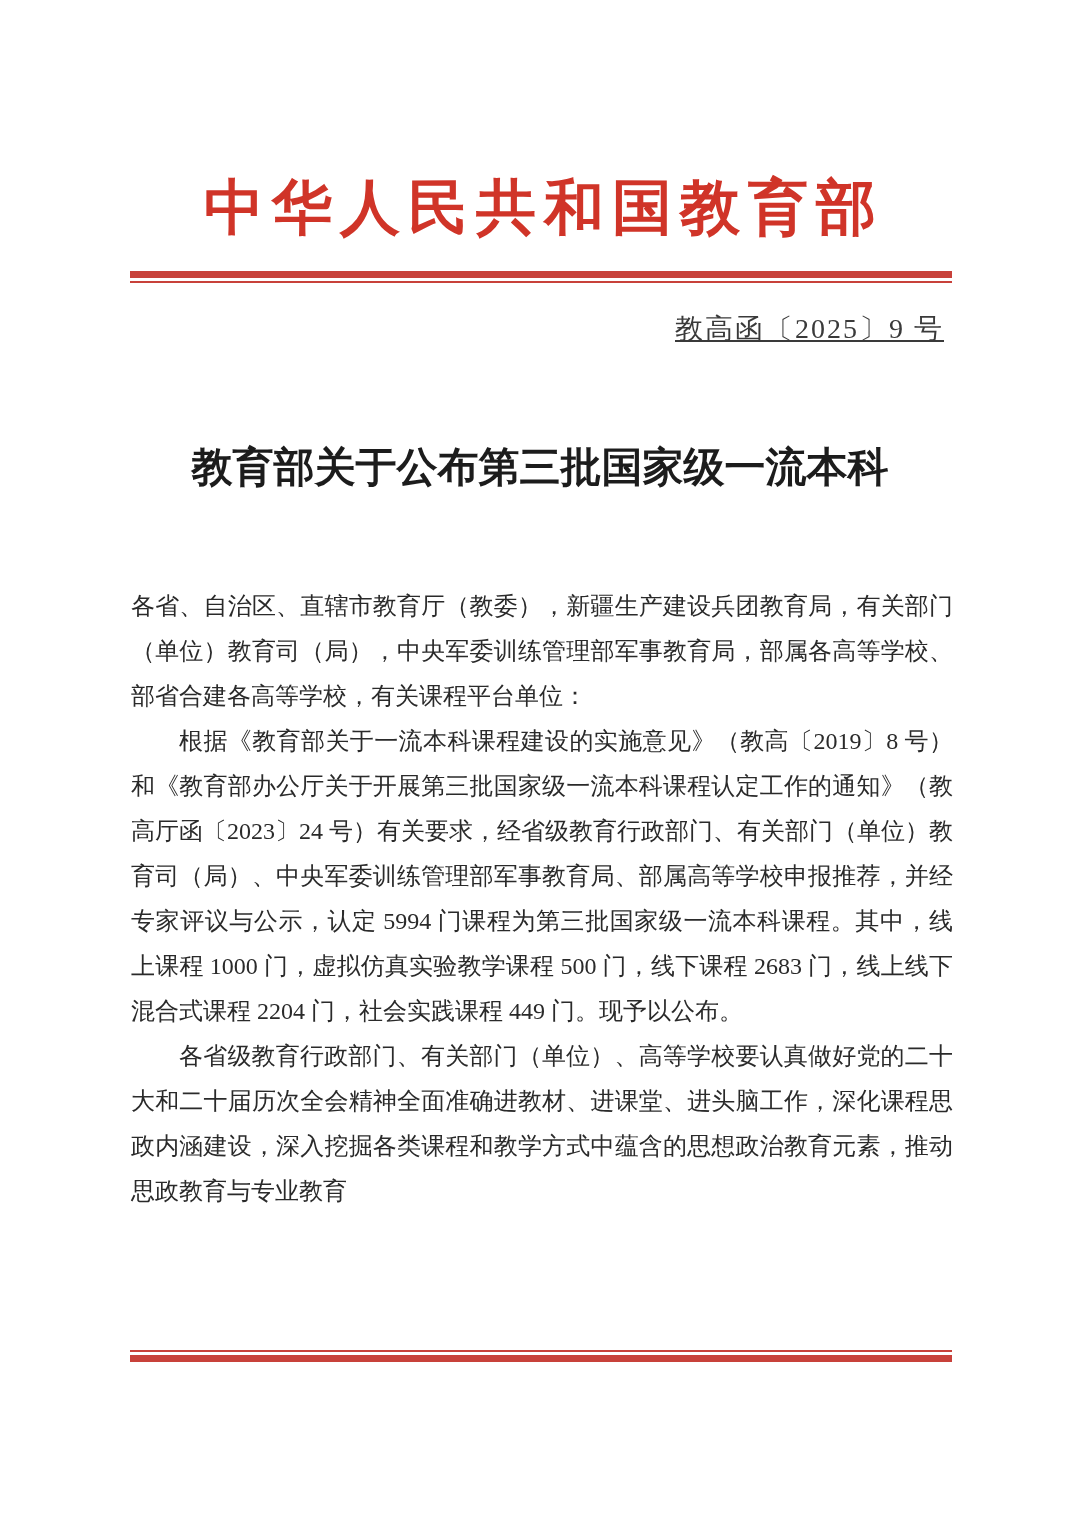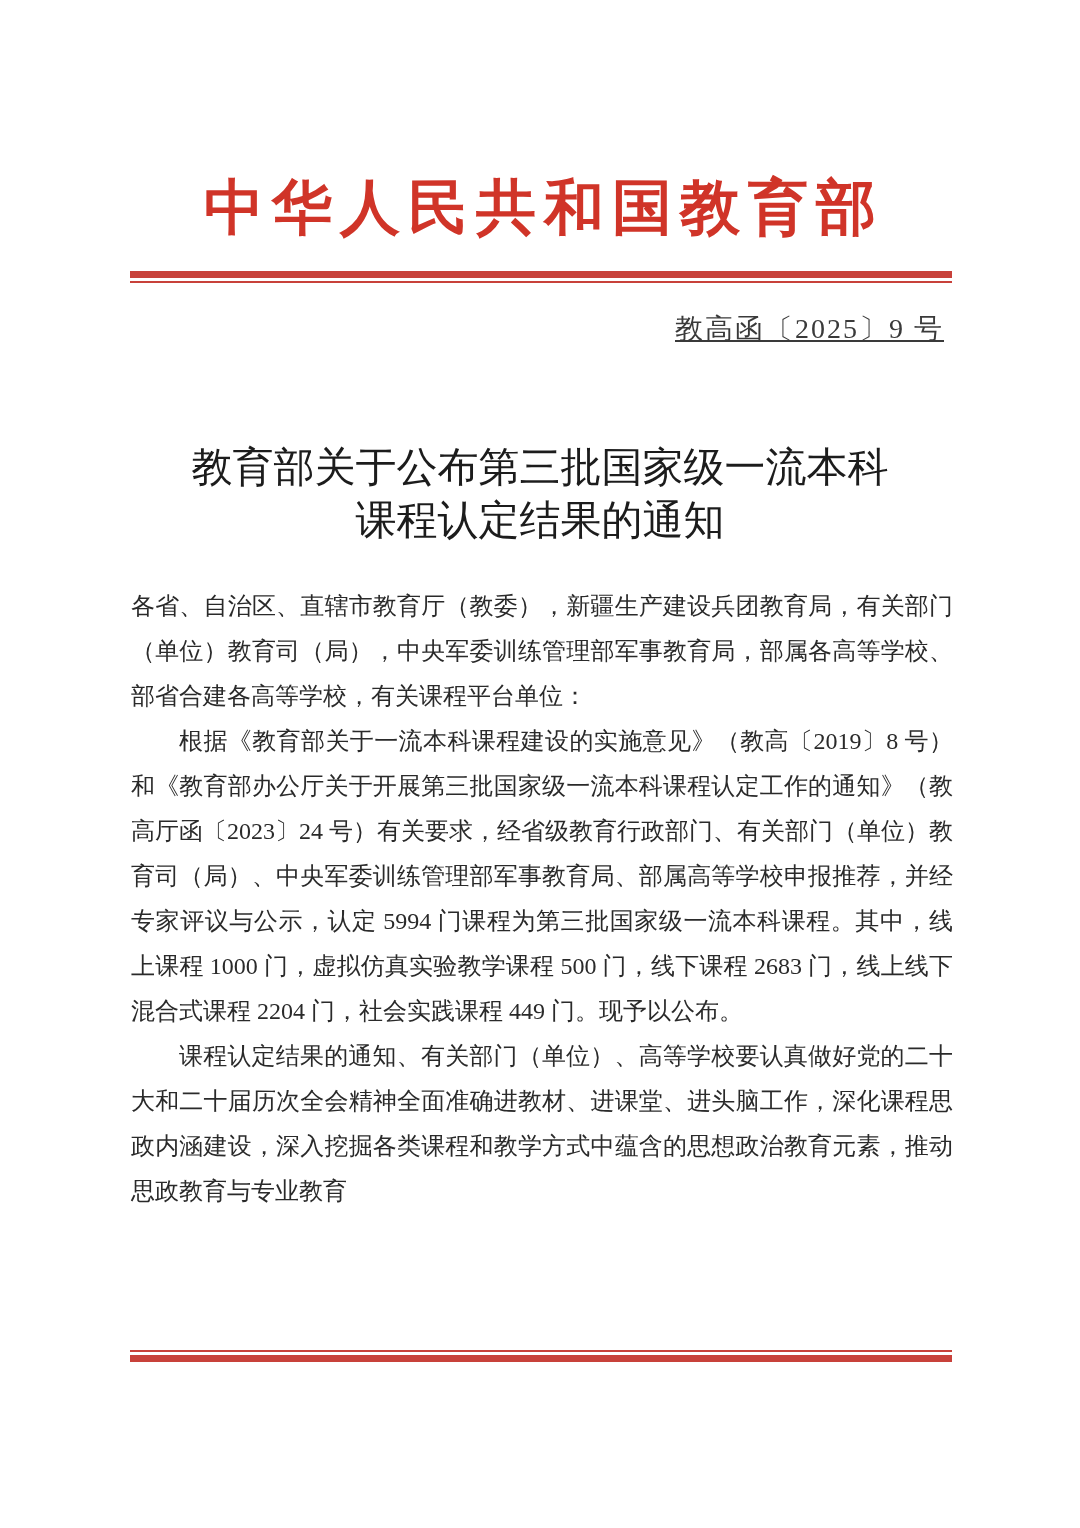--- a/index.html
+++ b/index.html
@@ -48,21 +48,21 @@
     letter-spacing: 2px;
     text-decoration: underline;
   }
   .notice-title {
     position: absolute;
     top: 441px;
     left: 0;
     right: 0;
     text-align: center;
     font-size: 41px;
-    font-weight: normal;
+    font-weight: bold;
     line-height: 53px;
     color: #1c1c1c;
   }
   .notice-body {
     position: absolute;
     top: 584px;
     left: 131px;
     width: 822px;
     font-size: 24px;
     line-height: 45px;
@@ -83,27 +83,26 @@
   <div class="rule-top">
     <div class="rule-thick"></div>
     <div class="rule-gap"></div>
     <div class="rule-thin"></div>
   </div>
 
   <div class="doc-number">教高函〔2025〕9 号</div>
 
   <div class="notice-title">
     <div>教育部关于公布第三批国家级一流本科</div>
-    <div>课程认定结果的通知</div>
   </div>
 
   <div class="notice-body">
     <p>各省、自治区、直辖市教育厅（教委），新疆生产建设兵团教育局，有关部门（单位）教育司（局），中央军委训练管理部军事教育局，部属各高等学校、部省合建各高等学校，有关课程平台单位：</p>
     <p class="indent">根据《教育部关于一流本科课程建设的实施意见》（教高〔2019〕8 号）和《教育部办公厅关于开展第三批国家级一流本科课程认定工作的通知》（教高厅函〔2023〕24 号）有关要求，经省级教育行政部门、有关部门（单位）教育司（局）、中央军委训练管理部军事教育局、部属高等学校申报推荐，并经专家评议与公示，认定 5994 门课程为第三批国家级一流本科课程。其中，线上课程 1000 门，虚拟仿真实验教学课程 500 门，线下课程 2683 门，线上线下混合式课程 2204 门，社会实践课程 449 门。现予以公布。</p>
-    <p class="indent">课程认定结果的通知、有关部门（单位）、高等学校要认真做好党的二十大和二十届历次全会精神全面准确进教材、进课堂、进头脑工作，深化课程思政内涵建设，深入挖掘各类课程和教学方式中蕴含的思想政治教育元素，推动思政教育与专业教育</p>
+    <p class="indent">各省级教育行政部门、有关部门（单位）、高等学校要认真做好党的二十大和二十届历次全会精神全面准确进教材、进课堂、进头脑工作，深化课程思政内涵建设，深入挖掘各类课程和教学方式中蕴含的思想政治教育元素，推动思政教育与专业教育</p>
   </div>
 
   <div class="rule-bottom">
     <div class="rule-thin"></div>
     <div class="rule-gap"></div>
     <div class="rule-thick"></div>
   </div>
 
 </div>
 

